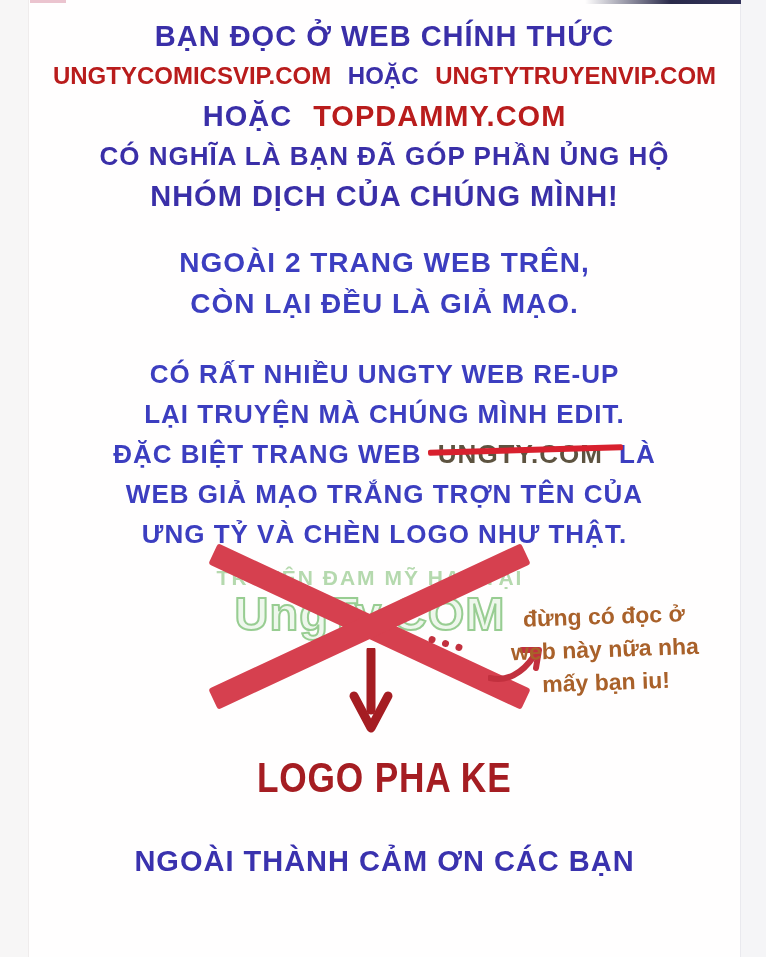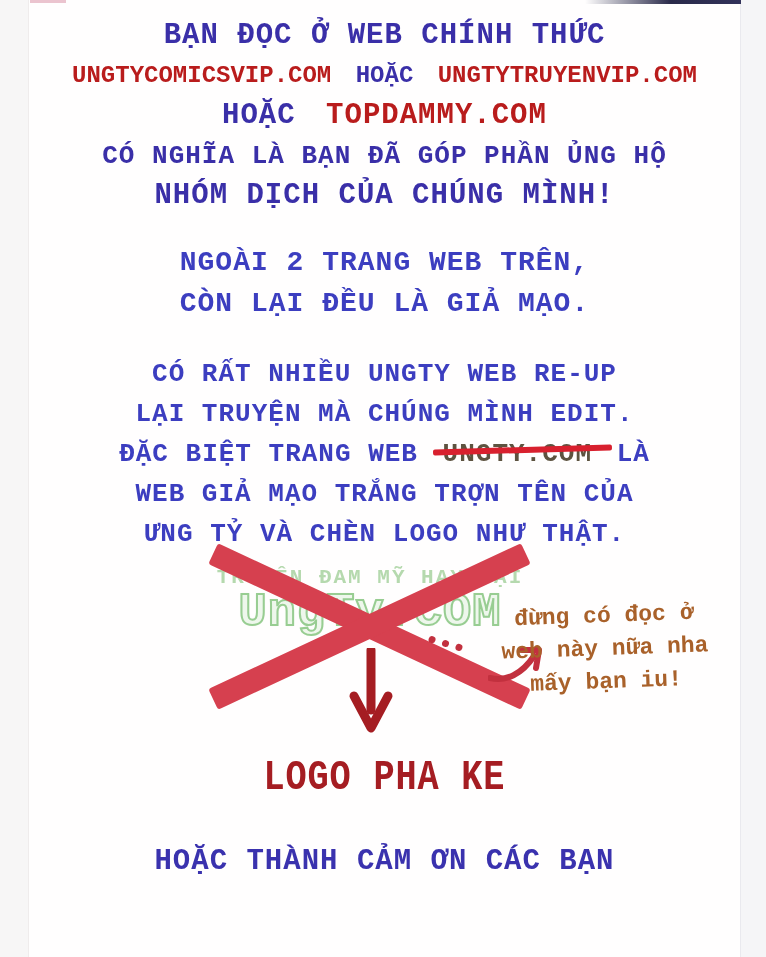--- a/index.html
+++ b/index.html
@@ -1,21 +1,21 @@
 <!DOCTYPE html>
 <html><head>
 <meta charset="utf-8">
 <style>
   html,body{margin:0;padding:0;background:#ffffff;}
   .page{
     position:relative;
     width:766px;height:957px;
     background:#fffefe;
     overflow:hidden;
-    font-family:Liberation Mono, monospace;
+    font-family:Liberation Sans, sans-serif;
     font-weight:bold;
   }
   
   .edge-left{
     position:absolute;left:0;top:0;width:28px;height:957px;
     background:#f7f6f6;border-right:1px solid #efecec;z-index:1;
   }
   .edge-right{
     position:absolute;right:0;top:0;width:25px;height:957px;
     background:#f5f5f7;border-left:1px solid #e9e9ee;z-index:1;
@@ -161,16 +161,16 @@
   <svg class="down-arrow" width="48" height="90" viewBox="0 0 48 90">
     <path d="M24 2 L24 62" fill="none" stroke="#a51d22" stroke-width="9" stroke-linecap="round"></path>
     <path d="M7 48 L24 80 L41 48" fill="none" stroke="#a51d22" stroke-width="9" stroke-linecap="round" stroke-linejoin="round"></path>
   </svg>
 
   <div class="caption">
     <span>LOGO PHA KE</span>
   </div>
 
   <div class="thanks-block">
-    <div>HOẶC THÀNH CẢM ƠN CÁC BẠN</div>
+    <div>NGOÀI THÀNH CẢM ƠN CÁC BẠN</div>
   </div>
 
 </div>
 
 </body></html>

